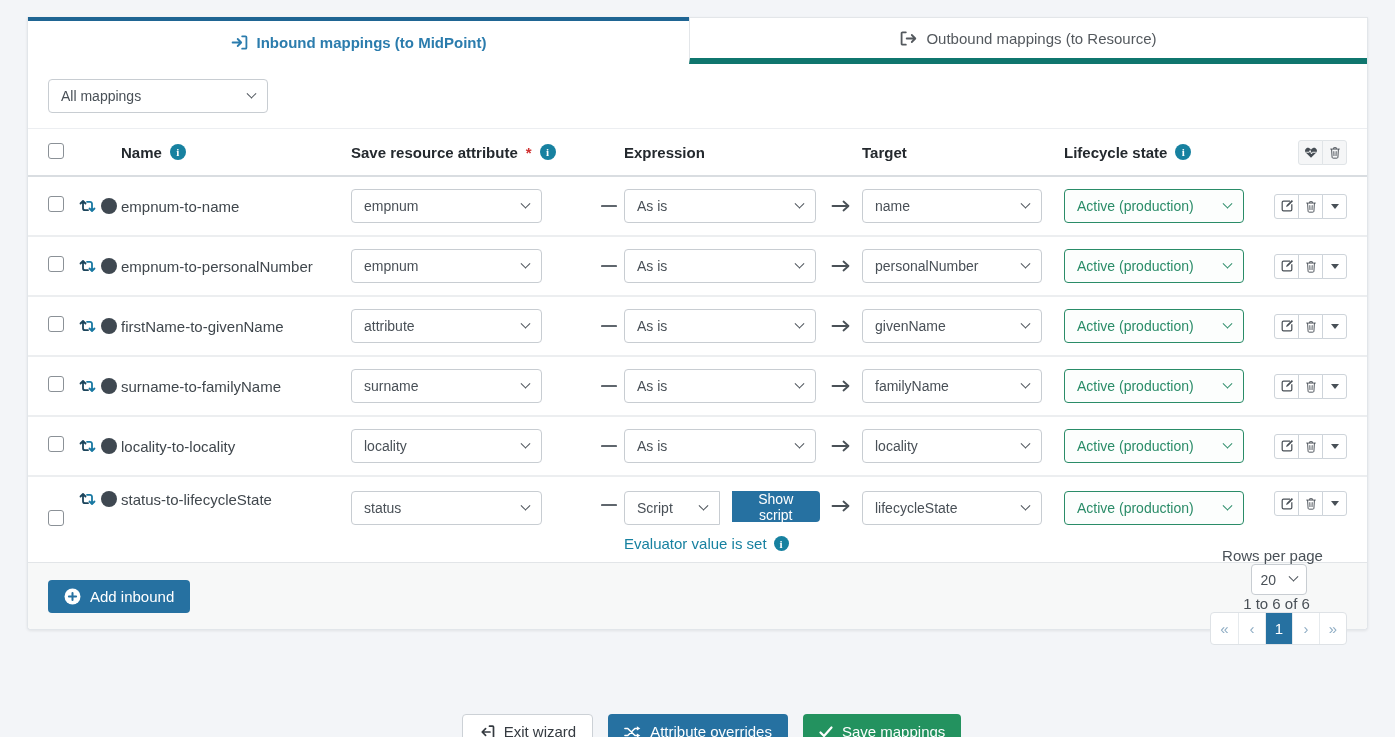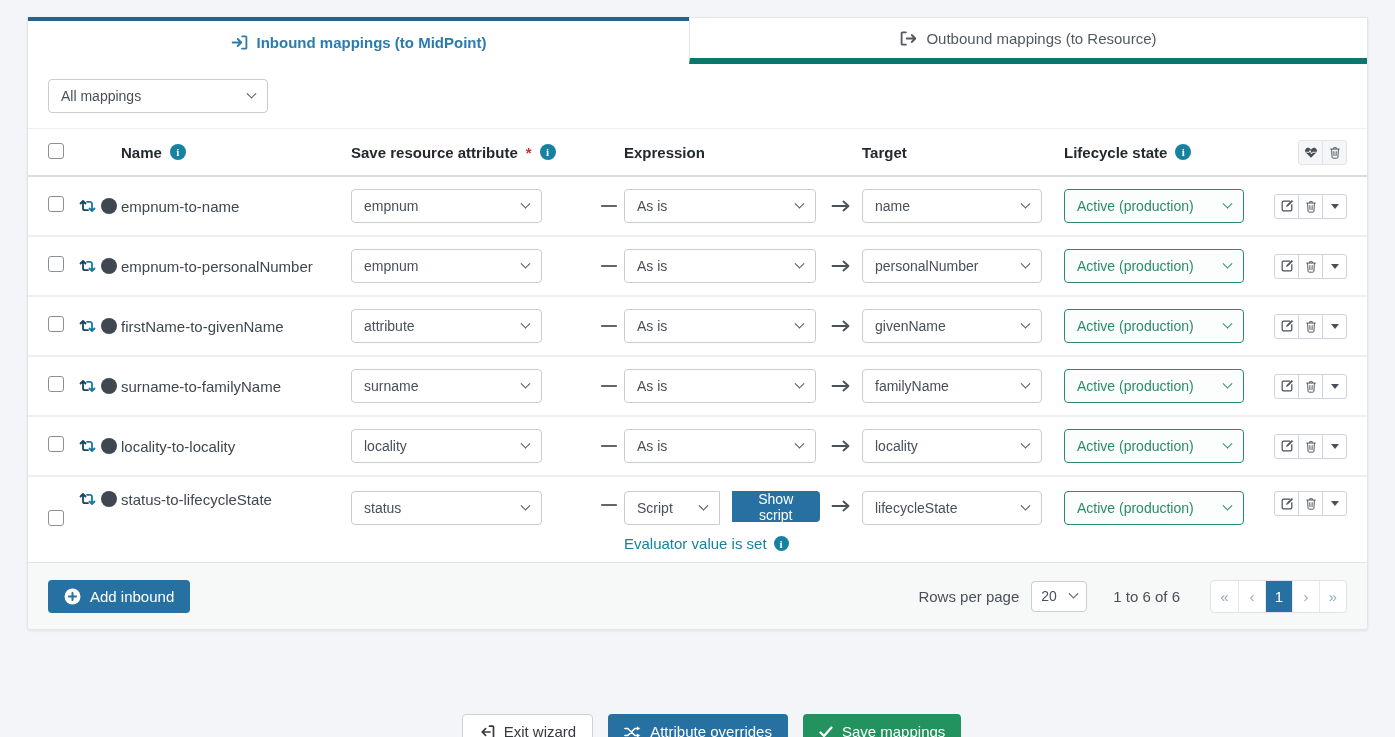--- a/index.html
+++ b/index.html
@@ -133,21 +133,21 @@
     padding: 0 20px;
   }
   .btn {
     display: inline-flex; align-items: center; gap: 9px;
     font-size: 15px; font-family: "Liberation Sans", sans-serif;
     border-radius: 4px; cursor: pointer; border: none; padding: 8px 16px;
   }
   .btn--primary { background: #2671a1; color: #fff; }
   .btn--success { background: #23925f; color: #fff; }
   .btn--outline { background: #fff; color: #343a40; border: 1px solid #ccd1d6; }
-  .footer-right { display: flex; align-items: center; }
+  .footer-right { display: flex; align-items: center; flex-direction: column; }
   .rpp-label { font-size: 15px; color: #495057; margin-right: 12px; }
   .sel-rpp { width: 56px; padding: 0 9px; }
   .count-label { font-size: 15px; color: #495057; margin: 0 30px 0 26px; }
   .pagination {
     display: flex; background: #fff;
     border: 1px solid #dee2e6; border-radius: 4px; overflow: hidden;
   }
   .page-item {
     min-width: 27px; height: 31px; display: flex; align-items: center; justify-content: center;
     font-size: 15px; color: #8fadc4; cursor: pointer; border-left: 1px solid #e6eaed;

